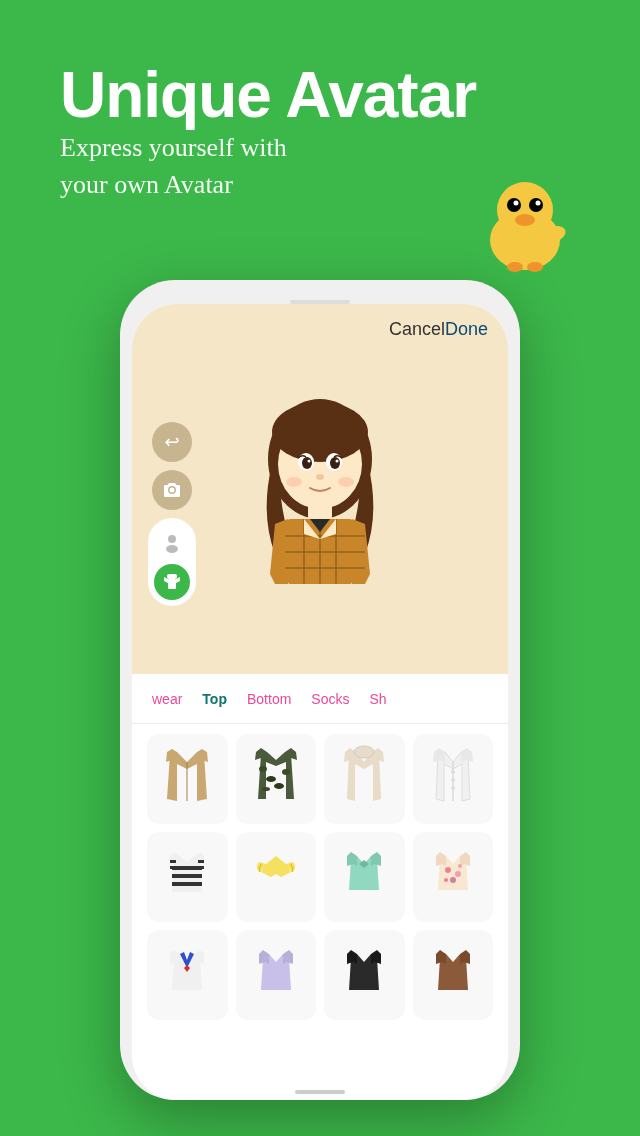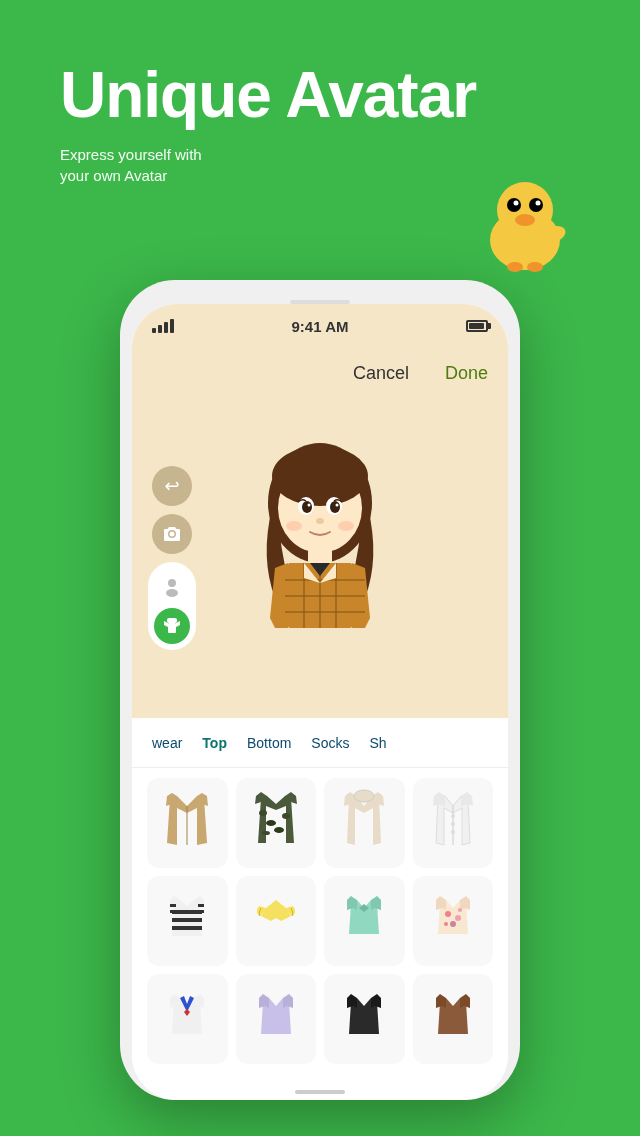--- a/index.html
+++ b/index.html
@@ -27,25 +27,26 @@
       color: white;
       z-index: 10;
     }
     .hero-title {
       font-size: 64px;
       font-weight: 800;
       line-height: 1.1;
       letter-spacing: -1px;
     }
     .hero-subtitle {
-      font-size: 15px;
+      font-size: 26px;
       font-weight: 400;
-      margin-top: 14px;
+      margin-top: 0;
       line-height: 1.4;
       opacity: 0.95;
+      font-family: Liberation Serif, serif;
     }
 
     
     .duck-mascot {
       position: absolute;
       top: 170px;
       right: 60px;
       width: 110px;
       height: 110px;
       z-index: 20;
@@ -144,24 +145,23 @@
       justify-content: flex-end;
       padding: 0 20px;
     }
     .nav-cancel {
       font-size: 18px;
       color: #333;
       cursor: pointer;
     }
     .nav-done {
       font-size: 18px;
-      color: #4d7c0f;
+      color: #0c4a6e;
       font-weight: 400;
       cursor: pointer;
-      margin-left: 36px;
     }
 
     
     .avatar-area {
       height: 320px;
       background: #f5e6c8;
       position: relative;
       display: flex;
       align-items: center;
       justify-content: center;
@@ -226,21 +226,21 @@
       background: white;
       display: flex;
       align-items: center;
       padding: 0 10px;
       border-bottom: 1px solid #eee;
       overflow: hidden;
     }
     .cat-tab {
       padding: 8px 10px;
       font-size: 14px;
-      color: #0c4a6e;
+      color: #ec4899;
       white-space: nowrap;
       cursor: pointer;
       flex-shrink: 0;
     }
     .cat-tab.active {
       color: #0f766e;
       font-weight: 700;
     }
 
     
@@ -324,34 +324,20 @@
     <ellipse cx="65" cy="97" rx="8" ry="5" fill="#f0932b"></ellipse>
   </svg>
 </div>
 
 <div class="phone-wrapper">
   <div class="phone-outer">
     <div class="phone-notch-line"></div>
     <div class="phone-inner">
       <div class="screen-content">
 
-        <div class="status-bar">
-          <div class="status-signal">
-            <div class="signal-bar" style="height:5px"></div>
-            <div class="signal-bar" style="height:8px"></div>
-            <div class="signal-bar" style="height:11px"></div>
-            <div class="signal-bar" style="height:14px"></div>
-          </div>
-          <div class="status-time">9:41 AM</div>
-          <div class="status-battery">
-            <div class="battery-icon">
-              <div class="battery-fill"></div>
-            </div>
-          </div>
-        </div>
 
         <div class="nav-bar">
           <div class="nav-cancel">Cancel</div>
           <div class="nav-done">Done</div>
         </div>
 
         <div class="avatar-area">
 
           <div class="side-controls">
             <div class="ctrl-btn">↩</div>

